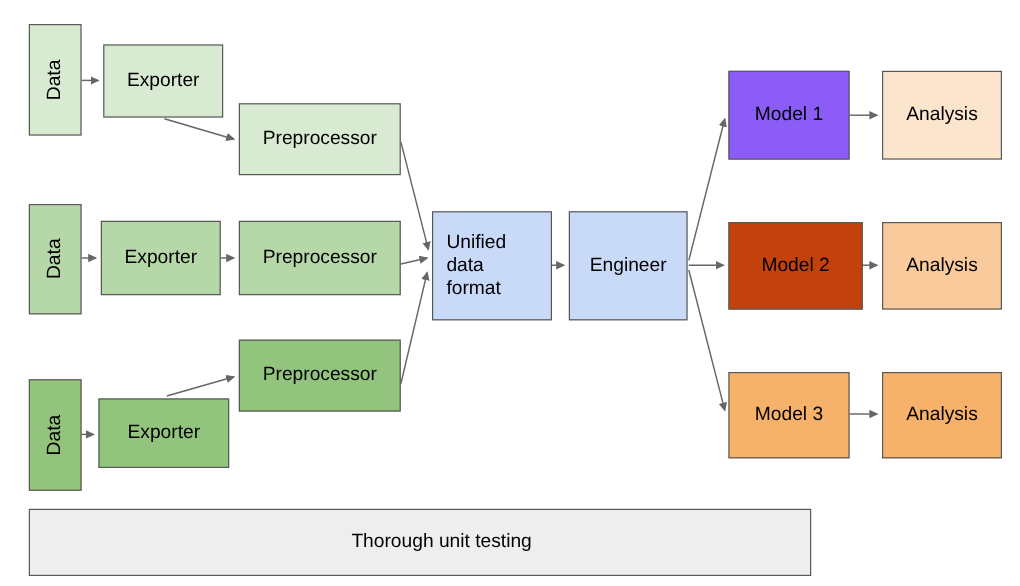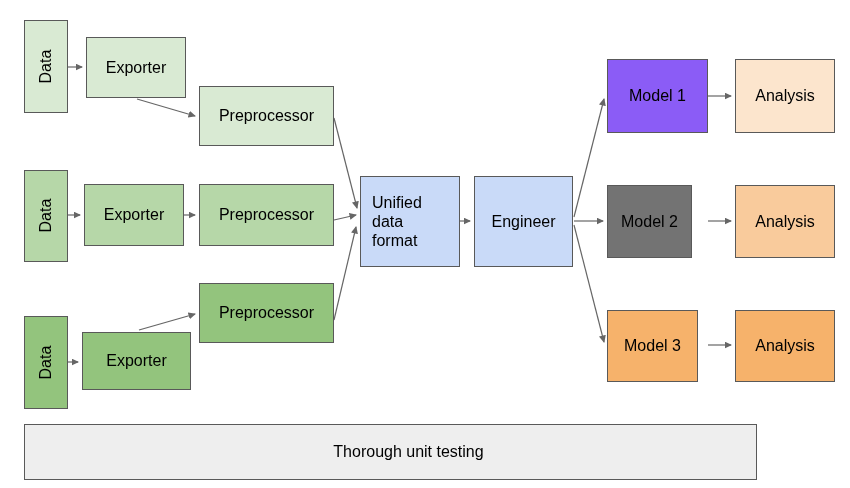--- a/index.html
+++ b/index.html
@@ -125,30 +125,30 @@
   <div class="node" style="left: 474px; top: 176px; width: 99px; height: 91px; background-color: rgb(201, 218, 248);">
     <span>Engineer</span>
   </div>
 
   <div class="node" style="left: 607px; top: 59px; width: 101px; height: 74px; background-color: #8b5cf6;">
     <span>Model 1</span>
   </div>
   <div class="node" style="left: 735px; top: 59px; width: 100px; height: 74px; background-color: rgb(252, 229, 205);">
     <span>Analysis</span>
   </div>
-  <div class="node" style="left: 607px; top: 185px; width: 85px; height: 73px; background-color: #737373; justify-content: center;">
+  <div class="node" style="left: 607px; top: 185px; width: 112px; height: 73px; background-color: #c2410c; justify-content: center;">
     <span>Model 2</span>
   </div>
   <div class="node" style="left: 735px; top: 185px; width: 100px; height: 73px; background-color: rgb(249, 203, 156);">
     <span>Analysis</span>
   </div>
-  <div class="node" style="left: 607px; top: 310px; width: 91px; height: 72px; background-color: rgb(246, 178, 107);">
+  <div class="node" style="left: 607px; top: 310px; width: 101px; height: 72px; background-color: rgb(246, 178, 107);">
     <span>Model 3</span>
   </div>
   <div class="node" style="left: 735px; top: 310px; width: 100px; height: 72px; background-color: rgb(246, 178, 107);">
     <span>Analysis</span>
   </div>
 
-  <div class="bar" style="left: 24px; top: 424px; width: 733px; height: 56px; background-color: rgb(238, 238, 238); padding-left: 36px;">
+  <div class="bar" style="left: 24px; top: 424px; width: 652px; height: 56px; background-color: rgb(238, 238, 238); padding-left: 36px;">
     <span>Thorough unit testing</span>
   </div>
 
 </div>
 
 </body></html>

